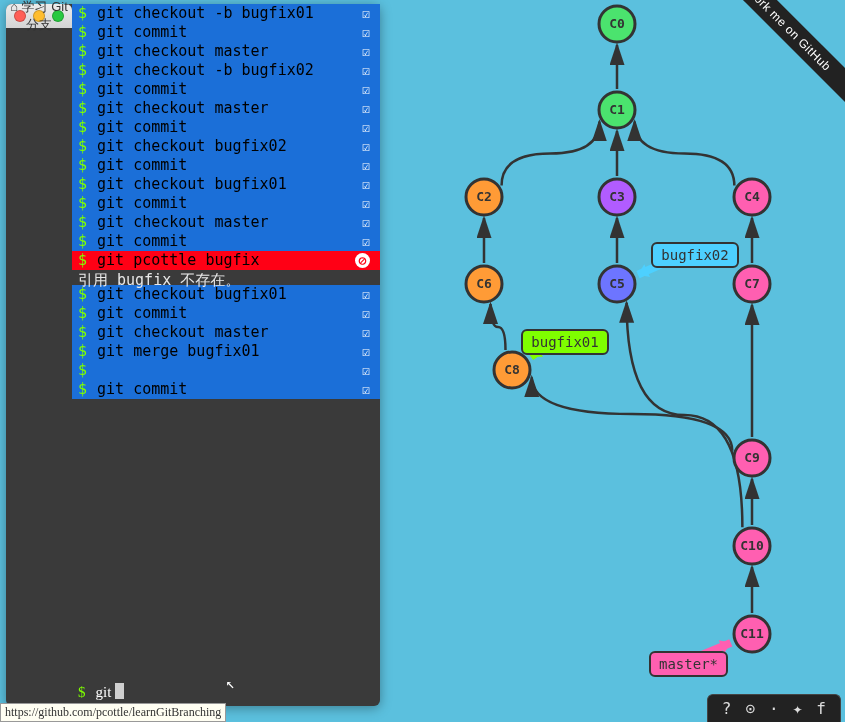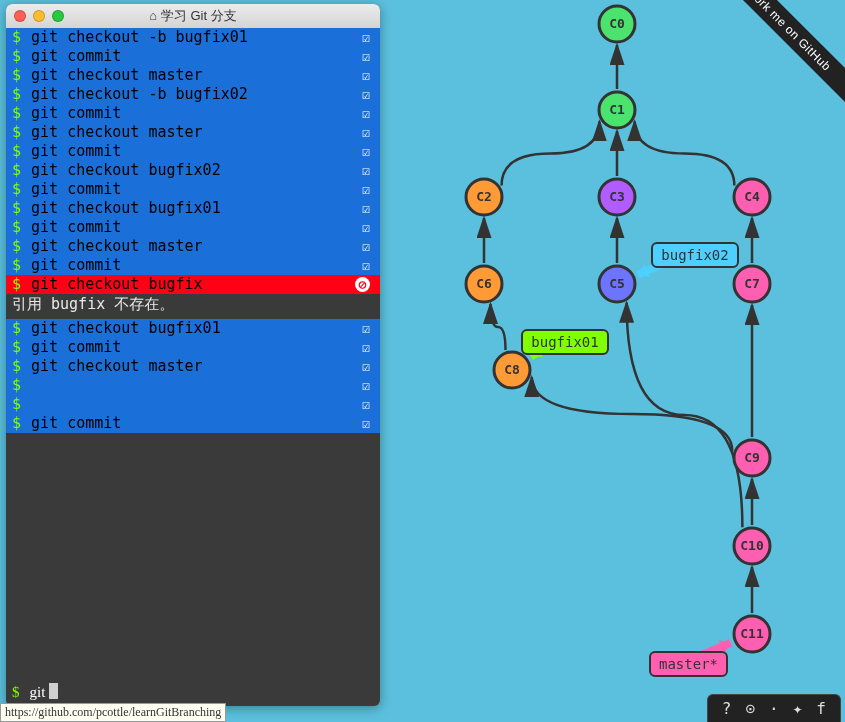--- a/index.html
+++ b/index.html
@@ -8,42 +8,42 @@
     background: #5bc0de;
     font-family: Monaco, Consolas, monospace;
     position: relative; overflow: hidden;
   }
   .terminal {
     position: absolute; left: 6px; top: 4px;
     width: 374px; height: 702px;
     background: #3a3a3a;
     border-radius: 6px;
     box-shadow: 0 2px 12px rgba(0,0,0,.35);
-    display: flex; flex-direction: column;
+    display: flex; 
   }
   .titlebar {
     height: 24px; background: linear-gradient(#ececec,#d4d4d4);
     border-radius: 6px 6px 0 0;
     display: flex; align-items: center; padding: 0 8px;
     position: relative;
   }
   .traffic { display: flex; gap: 7px; }
   .t-btn { width: 12px; height: 12px; border-radius: 50%; border:1px solid rgba(0,0,0,.2);}
   .t-red{background:#ff5f57;} .t-yel{background:#ffbd2e;} .t-grn{background:#28c940;}
   .title { position:absolute; left:0; right:0; text-align:center; font-size:13px; color:#333; font-family: sans-serif;}
   .term-body {
     flex:1; overflow:hidden; font-size:15px; line-height:19px;
     position: relative; padding-bottom: 30px;
   }
   .line { display:flex; align-items:center; height:19px; padding-left:6px;}
   .line.ok { background:#1b6fd8; }
   .line.err { background:#ff0015; }
   .prompt { color:#7fff00; margin-right:10px;}
   .cmd { color:#000000; flex:1;}
-  .msg { color:#e8e8e8; padding-left:6px; height:25px; line-height:21px;}
+  .msg { color:#e8e8e8; padding-left:6px; height:15px; line-height:21px;}
   .status { margin-left:auto; margin-right:10px; color:#fff; font-size:13px;}
   .input-line { position:absolute; bottom:4px; left:6px; color:#fff;font-family:Liberation Serif, serif;}
   .cursor{ display:inline-block; width:9px; height:16px; background:#cfcfcf; vertical-align:-2px;}
   .status-bar { position:absolute; bottom:0; left:0; background:#fffef2; border:1px solid #999; font-size:12px; padding:1px 4px; font-family:Liberation Serif, serif; color:#333;}
   
   .graph { position:absolute; left:392px; top:0; width:452px; height:722px; }
   
   .ribbon{position:absolute;top:18px;right:-50px;transform:rotate(45deg);background:#222;color:#fff;font-family:sans-serif;font-size:12px;padding:5px 50px;letter-spacing:.5px;}
   .ribbon-wrap{position:absolute;top:0;right:0;width:160px;height:160px;overflow:hidden;}
   
@@ -124,41 +124,42 @@
         <span class="cmd">git checkout master</span>
         <span class="status">☑</span>
       </div>
       <div class="line ok">
         <span class="prompt">$</span>
         <span class="cmd">git commit</span>
         <span class="status">☑</span>
       </div>
       <div class="line err">
         <span class="prompt">$</span>
-        <span class="cmd">git checkout bugfix</span>
+        <span class="cmd">git pcottle bugfix</span>
         <span class="status" style="background: rgb(255, 255, 255); color: rgb(255, 0, 21); border-radius: 50%; width: 15px; height: 15px; line-height: 15px; text-align: center; font-weight: bold;">⊘</span>
       </div>
       <div class="msg">引用 bugfix 不存在。</div>
       <div class="line ok">
         <span class="prompt">$</span>
         <span class="cmd">git checkout bugfix01</span>
         <span class="status">☑</span>
       </div>
       <div class="line ok">
         <span class="prompt">$</span>
         <span class="cmd">git commit</span>
         <span class="status">☑</span>
       </div>
       <div class="line ok">
         <span class="prompt">$</span>
         <span class="cmd">git checkout master</span>
         <span class="status">☑</span>
       </div>
       <div class="line ok">
         <span class="prompt">$</span>
+        <span class="cmd">git merge bugfix01</span>
         <span class="status">☑</span>
       </div>
       <div class="line ok">
         <span class="prompt">$</span>
         <span class="status">☑</span>
       </div>
       <div class="line ok">
         <span class="prompt">$</span>
         <span class="cmd">git commit</span>
         <span class="status">☑</span>

